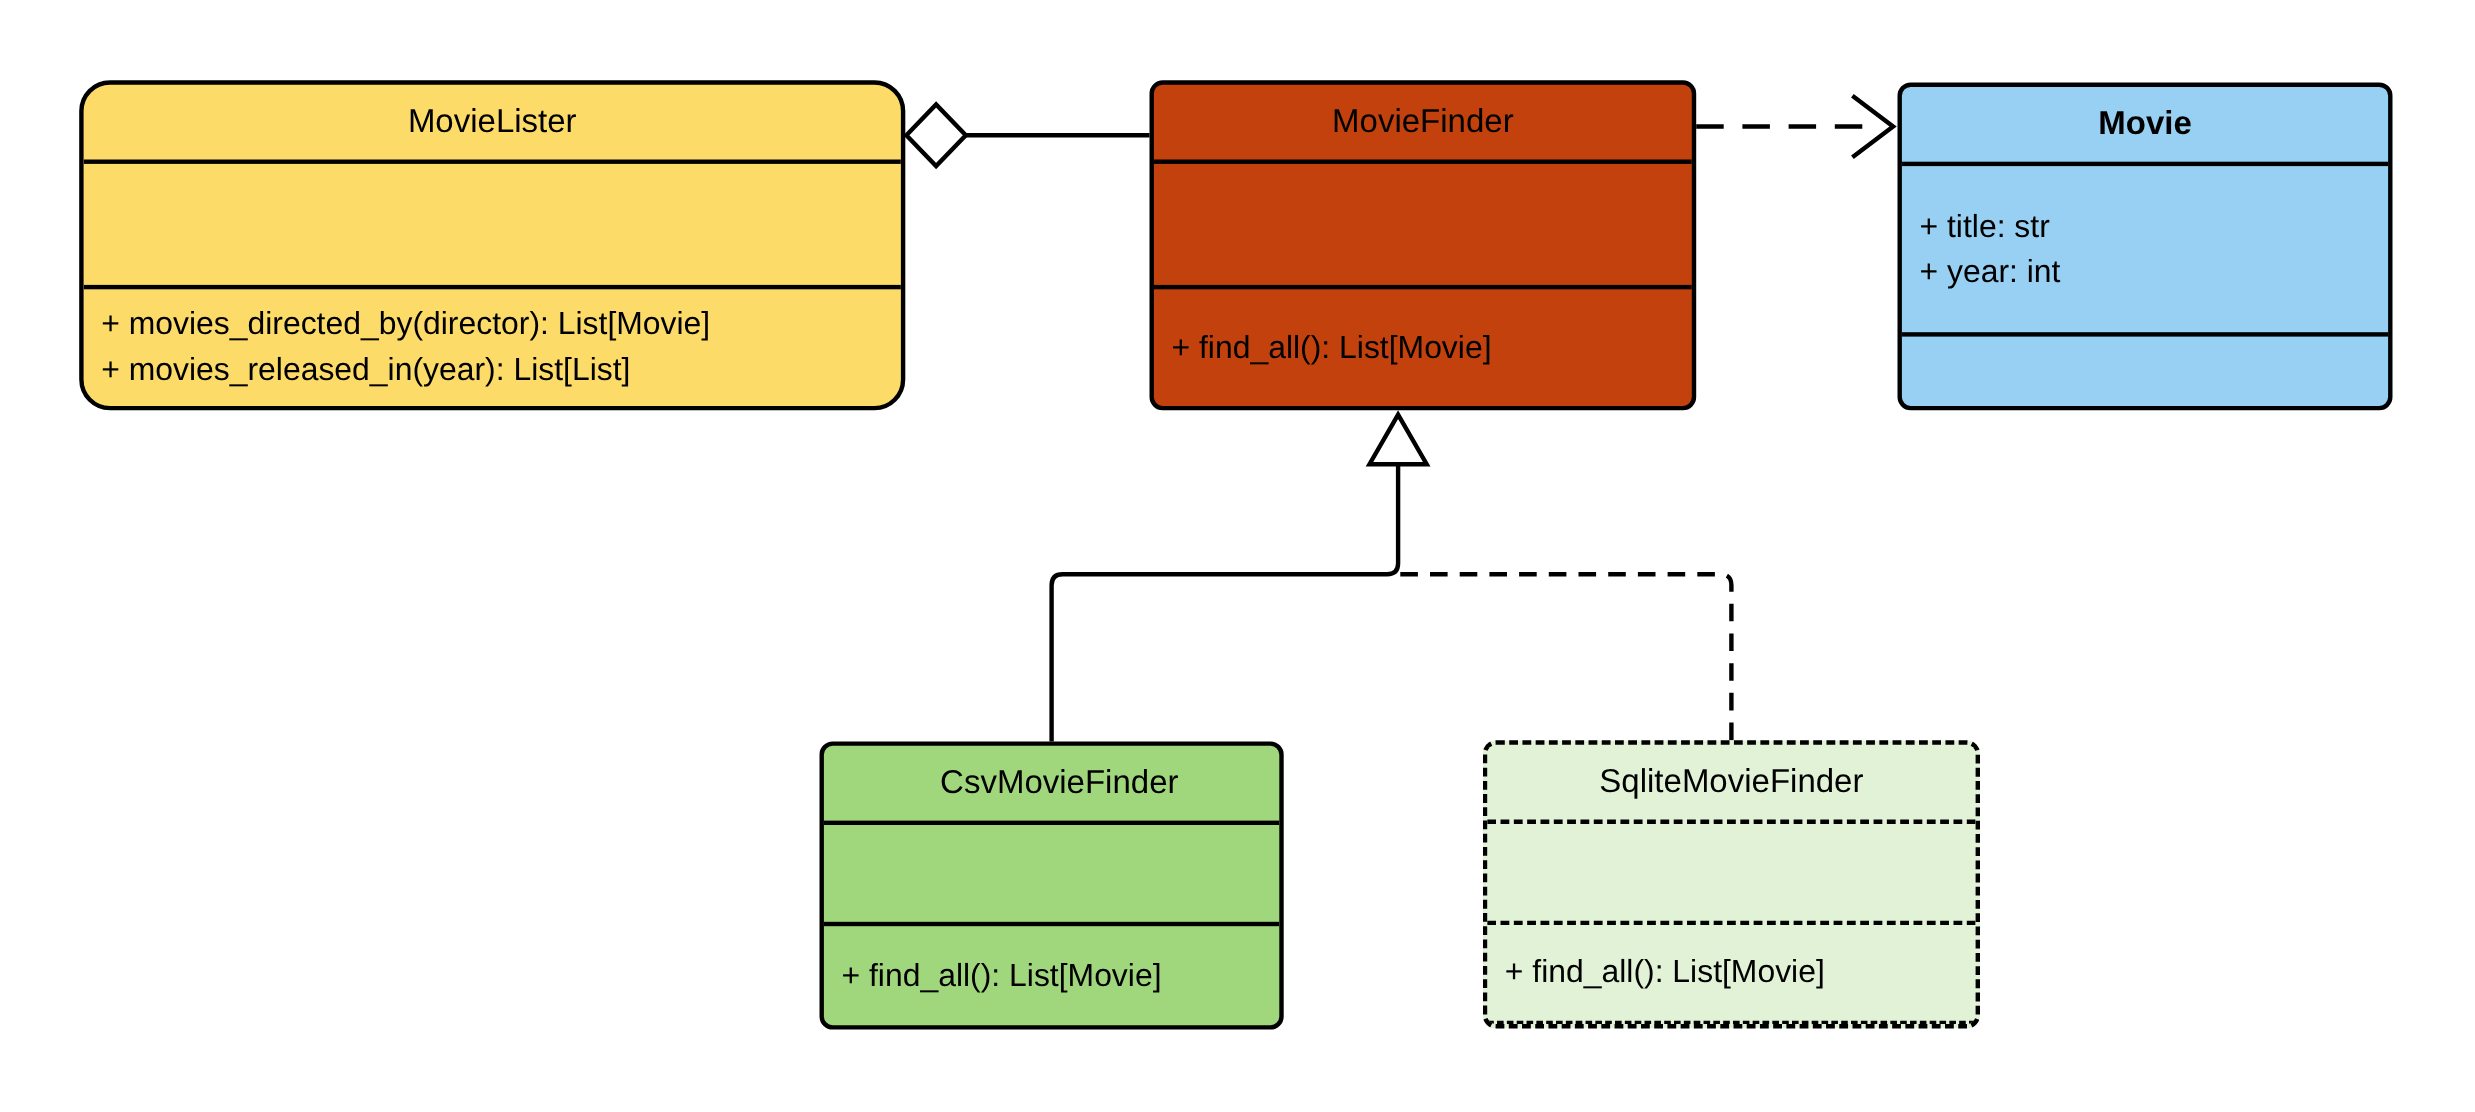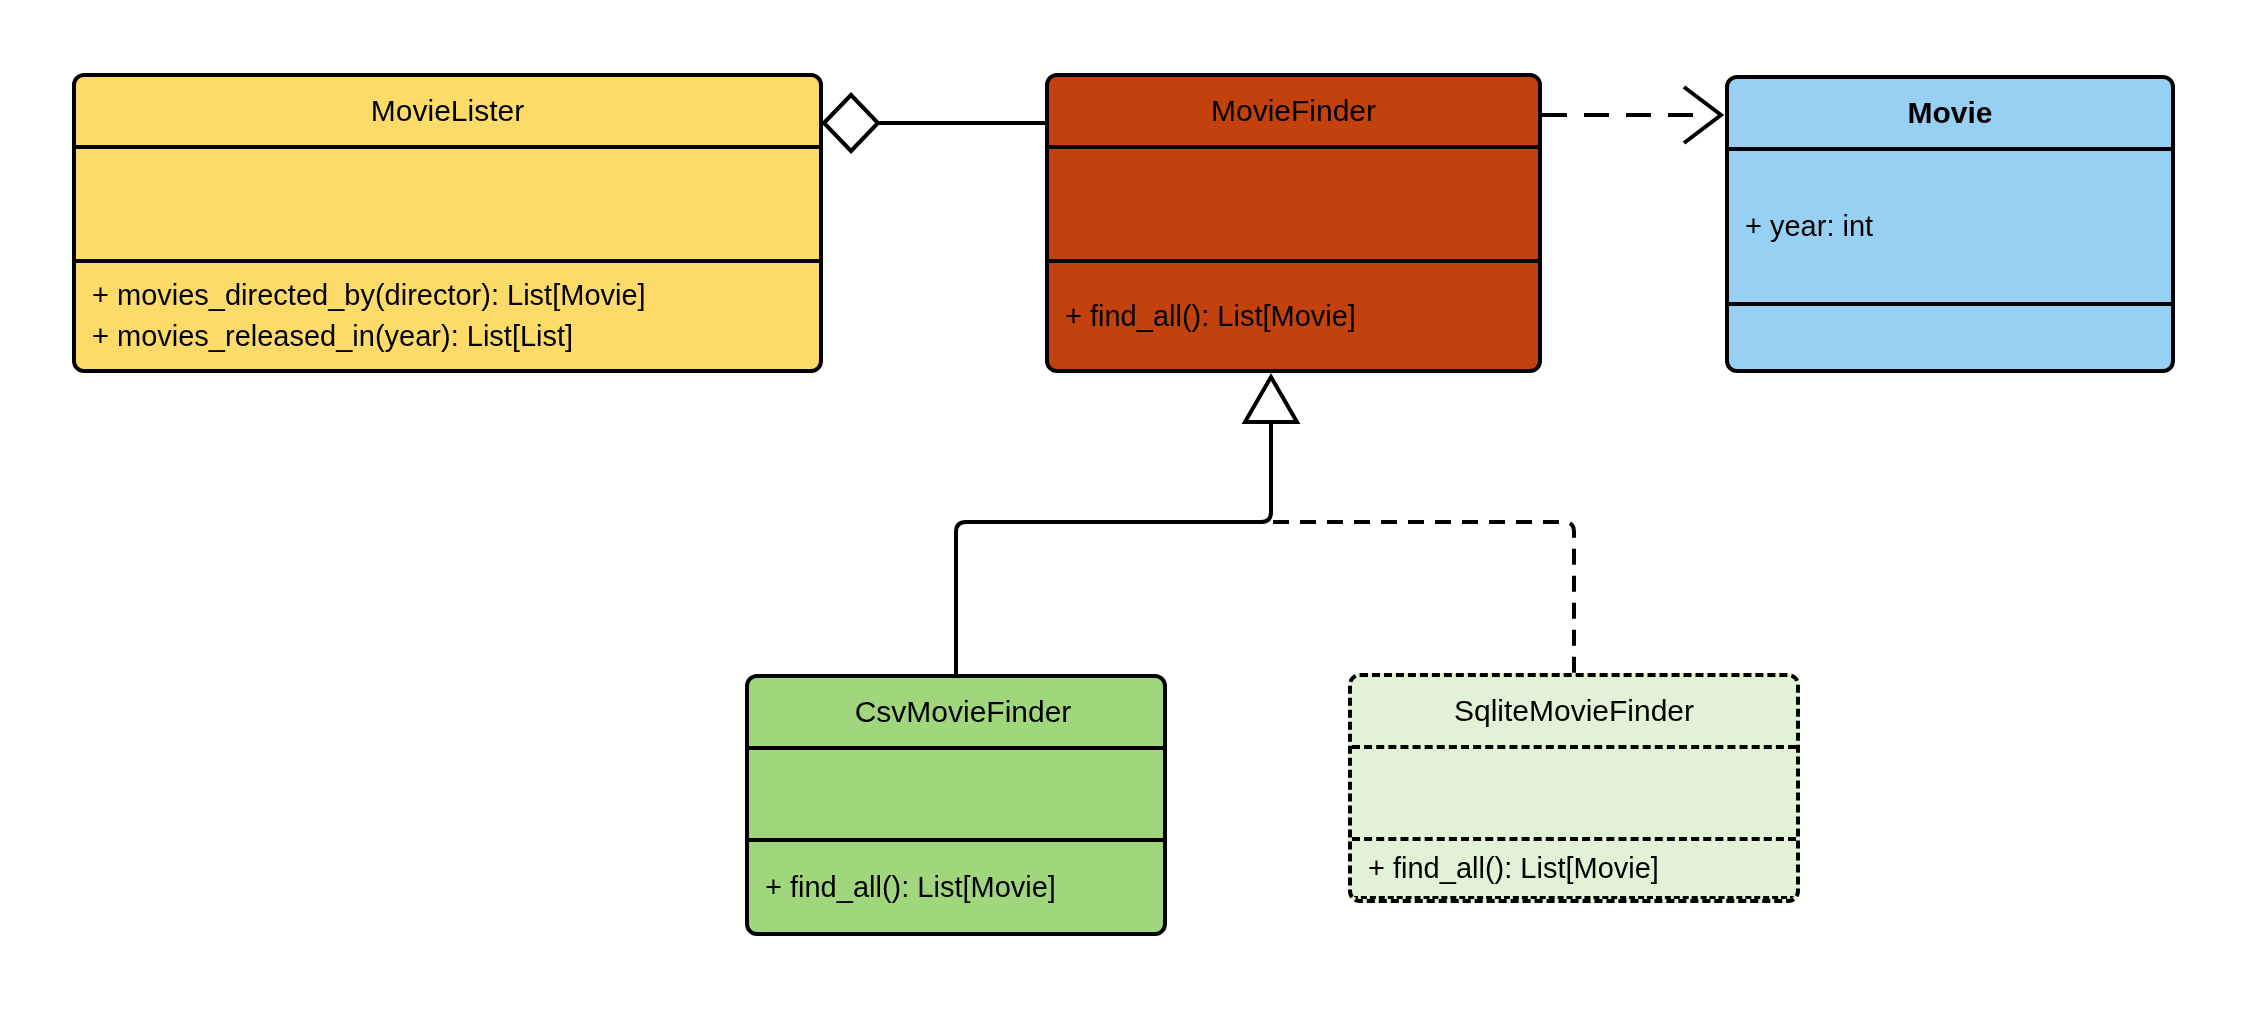--- a/index.html
+++ b/index.html
@@ -76,21 +76,21 @@
     <g>
       <polygon points="1271,377 1245,422 1297,422" fill="#ffffff" stroke="#000" stroke-width="4" stroke-linejoin="miter"></polygon>
       <path d="M1271,422 V512 Q1271,522 1261,522 H966 Q956,522 956,532 V674" fill="none" stroke="#000" stroke-width="4"></path>
     </g>
     
     <g>
       <path d="M1273,522 H1564 Q1574,522 1574,532 V673" fill="none" stroke="#000" stroke-width="4" stroke-dasharray="16 11"></path>
     </g>
   </svg>
 
-  <div class="class-box" style="left: 72px; top: 73px; width: 751px; height: 300px; background-color: rgb(252, 219, 105);">
+  <div class="class-box" style="left: 72px; top: 73px; width: 751px; height: 300px; background-color: rgb(252, 219, 105); border-radius: 28px;">
     <div class="sec title-sec" style="height:72px;">
       <span>MovieLister</span>
     </div>
     <div class="sec" style="height:114px;"></div>
     <div class="sec methods-sec">
       <div class="members">
         <div class="member">+ movies_directed_by(director): List[Movie]</div>
         <div class="member">+ movies_released_in(year): List[List]</div>
       </div>
     </div>
@@ -107,39 +107,40 @@
       </div>
     </div>
   </div>
 
   <div class="class-box" style="left: 1725px; top: 75px; width: 450px; height: 298px; background-color: rgb(151, 208, 242);">
     <div class="sec title-sec" style="height:72px;font-weight:bold;">
       <span>Movie</span>
     </div>
     <div class="sec" style="height:155px;">
       <div class="members">
+        <div class="member">+ title: str</div>
         <div class="member">+ year: int</div>
       </div>
     </div>
     <div class="sec methods-sec"></div>
   </div>
 
   <div class="class-box" style="left: 745px; top: 674px; width: 422px; height: 262px; background-color: rgb(160, 215, 125);">
     <div class="sec title-sec" style="height:72px;padding-left:14px;">
       <span>CsvMovieFinder</span>
     </div>
     <div class="sec" style="height:92px;"></div>
     <div class="sec methods-sec">
       <div class="members">
         <div class="member">+ find_all(): List[Movie]</div>
       </div>
     </div>
   </div>
 
-  <div class="class-box dashed" style="left: 1348px; top: 673px; width: 452px; height: 230px; background-color: rgb(225, 242, 215);">
+  <div class="class-box dashed" style="left: 1348px; top: 673px; width: 452px; height: 262px; background-color: rgb(225, 242, 215);">
     <div class="sec title-sec" style="height:72px;">
       <span>SqliteMovieFinder</span>
     </div>
     <div class="sec" style="height:92px;"></div>
     <div class="sec methods-sec">
       <div class="members">
         <div class="member">+ find_all(): List[Movie]</div>
       </div>
     </div>
   </div>

